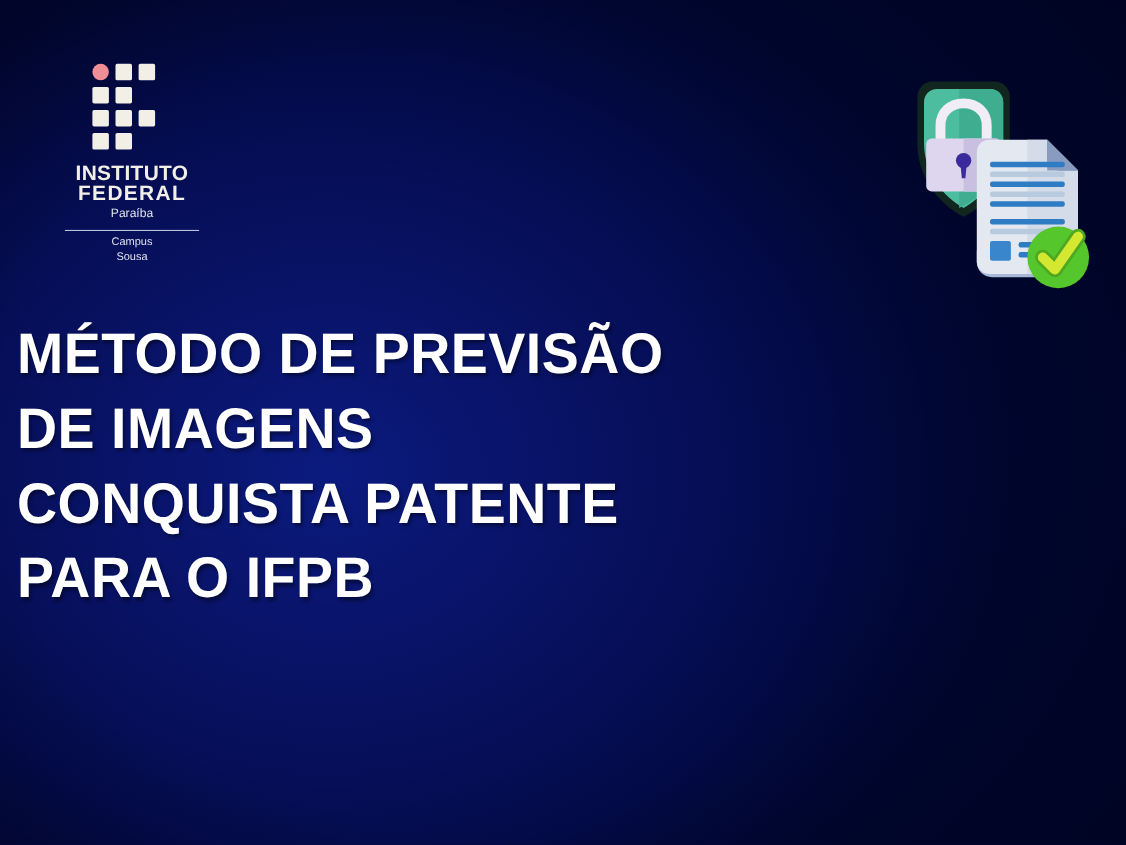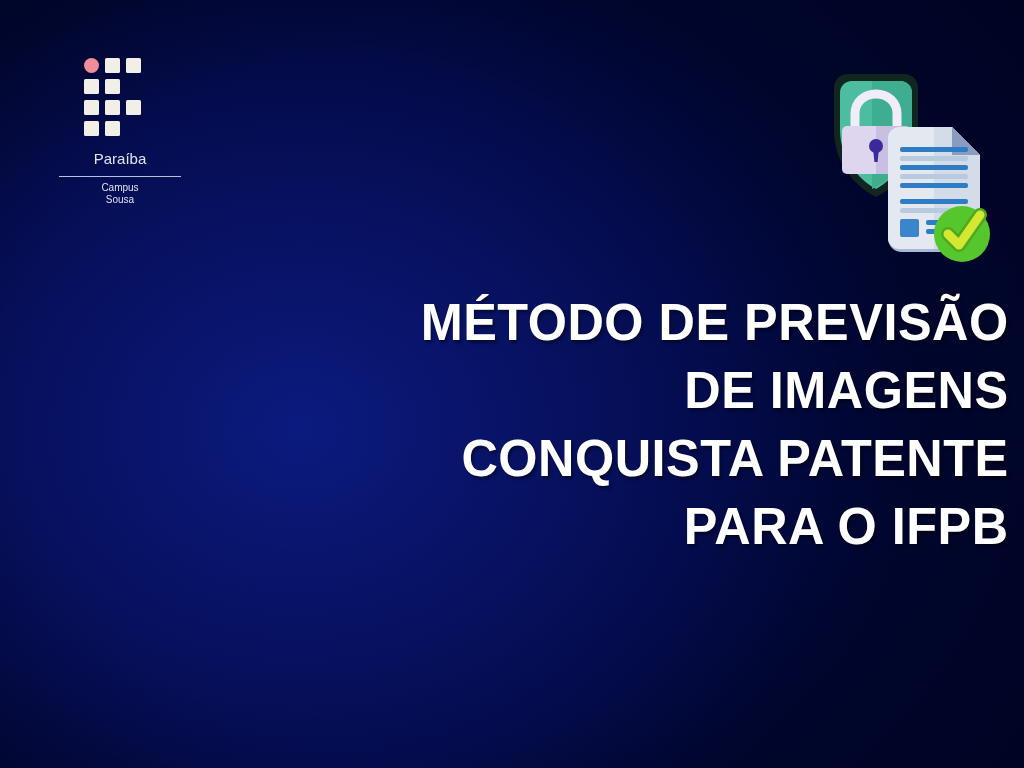--- a/index.html
+++ b/index.html
@@ -70,21 +70,21 @@
     color: #f2efe6;
     font-weight: bold;
     font-size: 19px;
     line-height: 0.95;
     letter-spacing: 0.3px;
     text-align: center;
   }
   .logo-main .l2 { letter-spacing: 1.2px; }
   .logo-state {
     color: #dfe3ee;
-    font-size: 15px;
+    font-size: 11px;
     line-height: 1.25;
     margin-top: 2px;
     font-weight: normal;
   }
   .logo-rule {
     width: 122px;
     height: 1.5px;
     background: #b9c2dd;
     margin: 7px auto 5px auto;
   }
@@ -105,21 +105,21 @@
     z-index: 4;
   }
   .art svg { display: block; width: 100%; height: 100%; }
 
   
   .title {
     position: absolute;
     left: 0;
     right: 0;
     top: 288px;
-    text-align: right;
+    text-align: left;
     z-index: 6;
   }
   .title .line {
     color: #ffffff;
     font-weight: bold;
     font-size: 52px;
     line-height: 68px;
     letter-spacing: 0.5px;
     white-space: nowrap;
     text-shadow: 2px 3px 3px rgba(0,0,0,0.40);
@@ -143,20 +143,24 @@
       <span class="cell" style="left:21px; top:21px;"></span>
 
       <span class="cell" style="left:0px;  top:42px;"></span>
       <span class="cell" style="left:21px; top:42px;"></span>
       <span class="cell" style="left:42px; top:42px;"></span>
 
       <span class="cell" style="left:0px;  top:63px;"></span>
       <span class="cell" style="left:21px; top:63px;"></span>
     </div>
 
+    <div class="logo-main">
+      <div class="l1">INSTITUTO</div>
+      <div class="l2">FEDERAL</div>
+    </div>
 
     <div class="logo-state">Paraíba</div>
 
     <div class="logo-rule"></div>
 
     <div class="logo-campus">
       <div>Campus</div>
       <div>Sousa</div>
     </div>
   </div>

